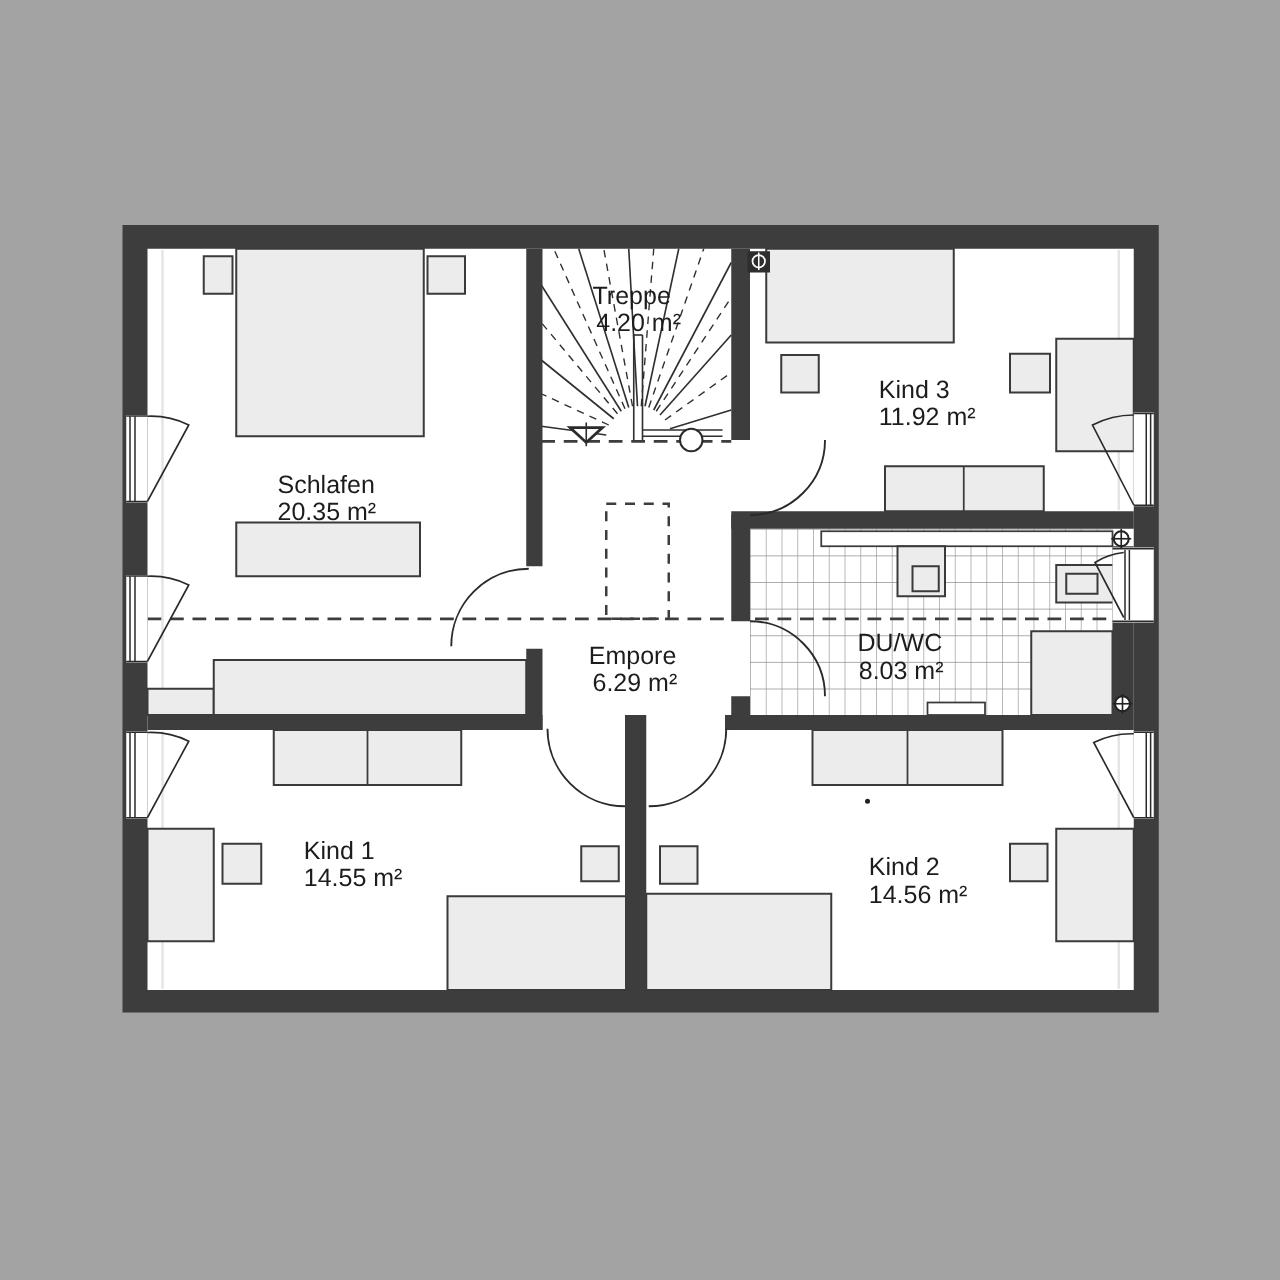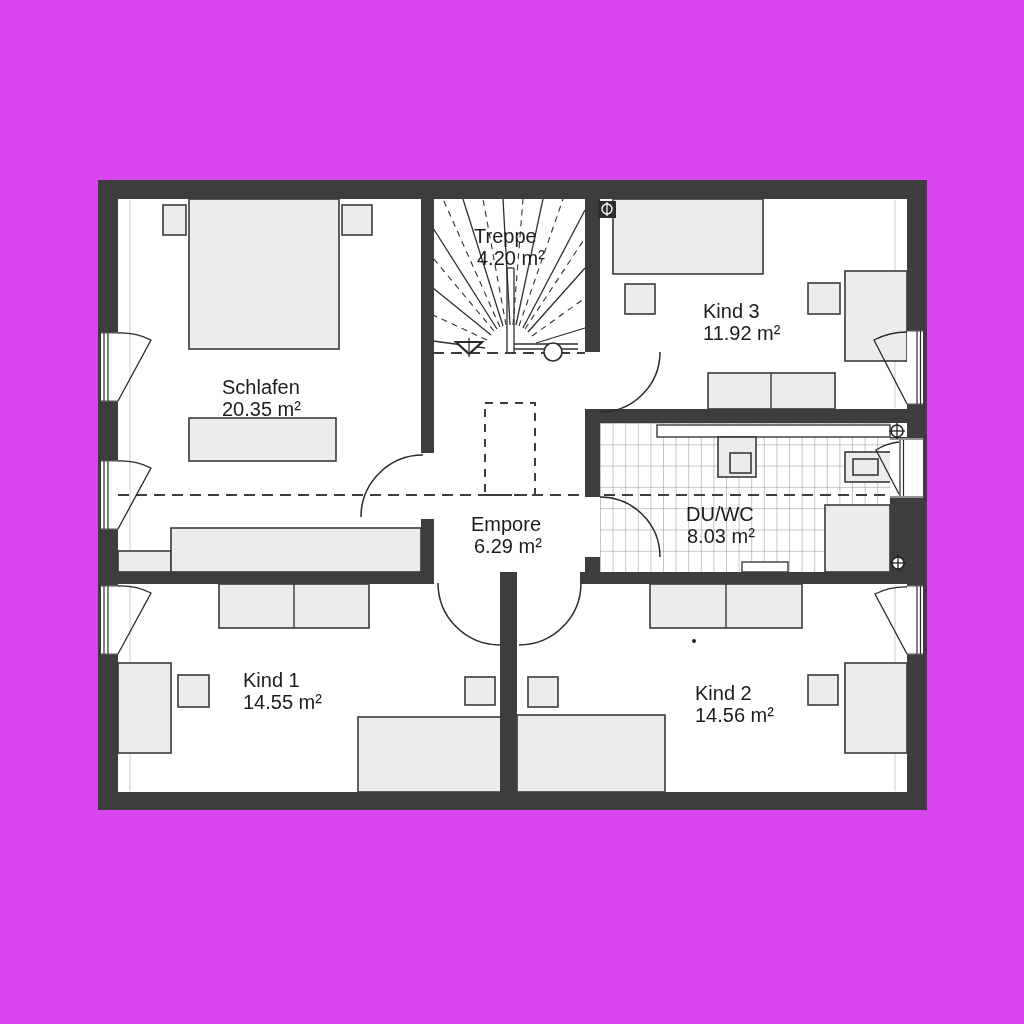--- a/index.html
+++ b/index.html
@@ -1,16 +1,16 @@
 <!DOCTYPE html>
 <html><head>
 <meta charset="utf-8">
 <style>
   html,body{margin:0;padding:0;background:#000;width:1024px;height:1024px;overflow:hidden;}
-  .stage{position:relative;width:1024px;height:1024px;background:#d946ef;}
+  .stage{position:relative;width:1024px;height:1024px;background:#a3a3a3;}
   svg{position:absolute;top:0;left:0;}
   .wall{fill:#3d3d3d;stroke:none;}
   .floor{fill:#ffffff;}
   .furn{fill:#ececec;stroke:#3a3a3a;stroke-width:1.6;}
   .furnline{stroke:#3a3a3a;stroke-width:1.4;}
   .thin{stroke:#2a2a2a;stroke-width:1.3;fill:none;}
   .arc{stroke:#2a2a2a;stroke-width:1.5;fill:none;}
   .tread{stroke:#2f2f2f;stroke-width:1.3;}
   .treadd{stroke:#2f2f2f;stroke-width:1.1;stroke-dasharray:6 5;}
   .dashline{stroke:#3d3d3d;stroke-width:2.2;stroke-dasharray:11 7;fill:none;}

